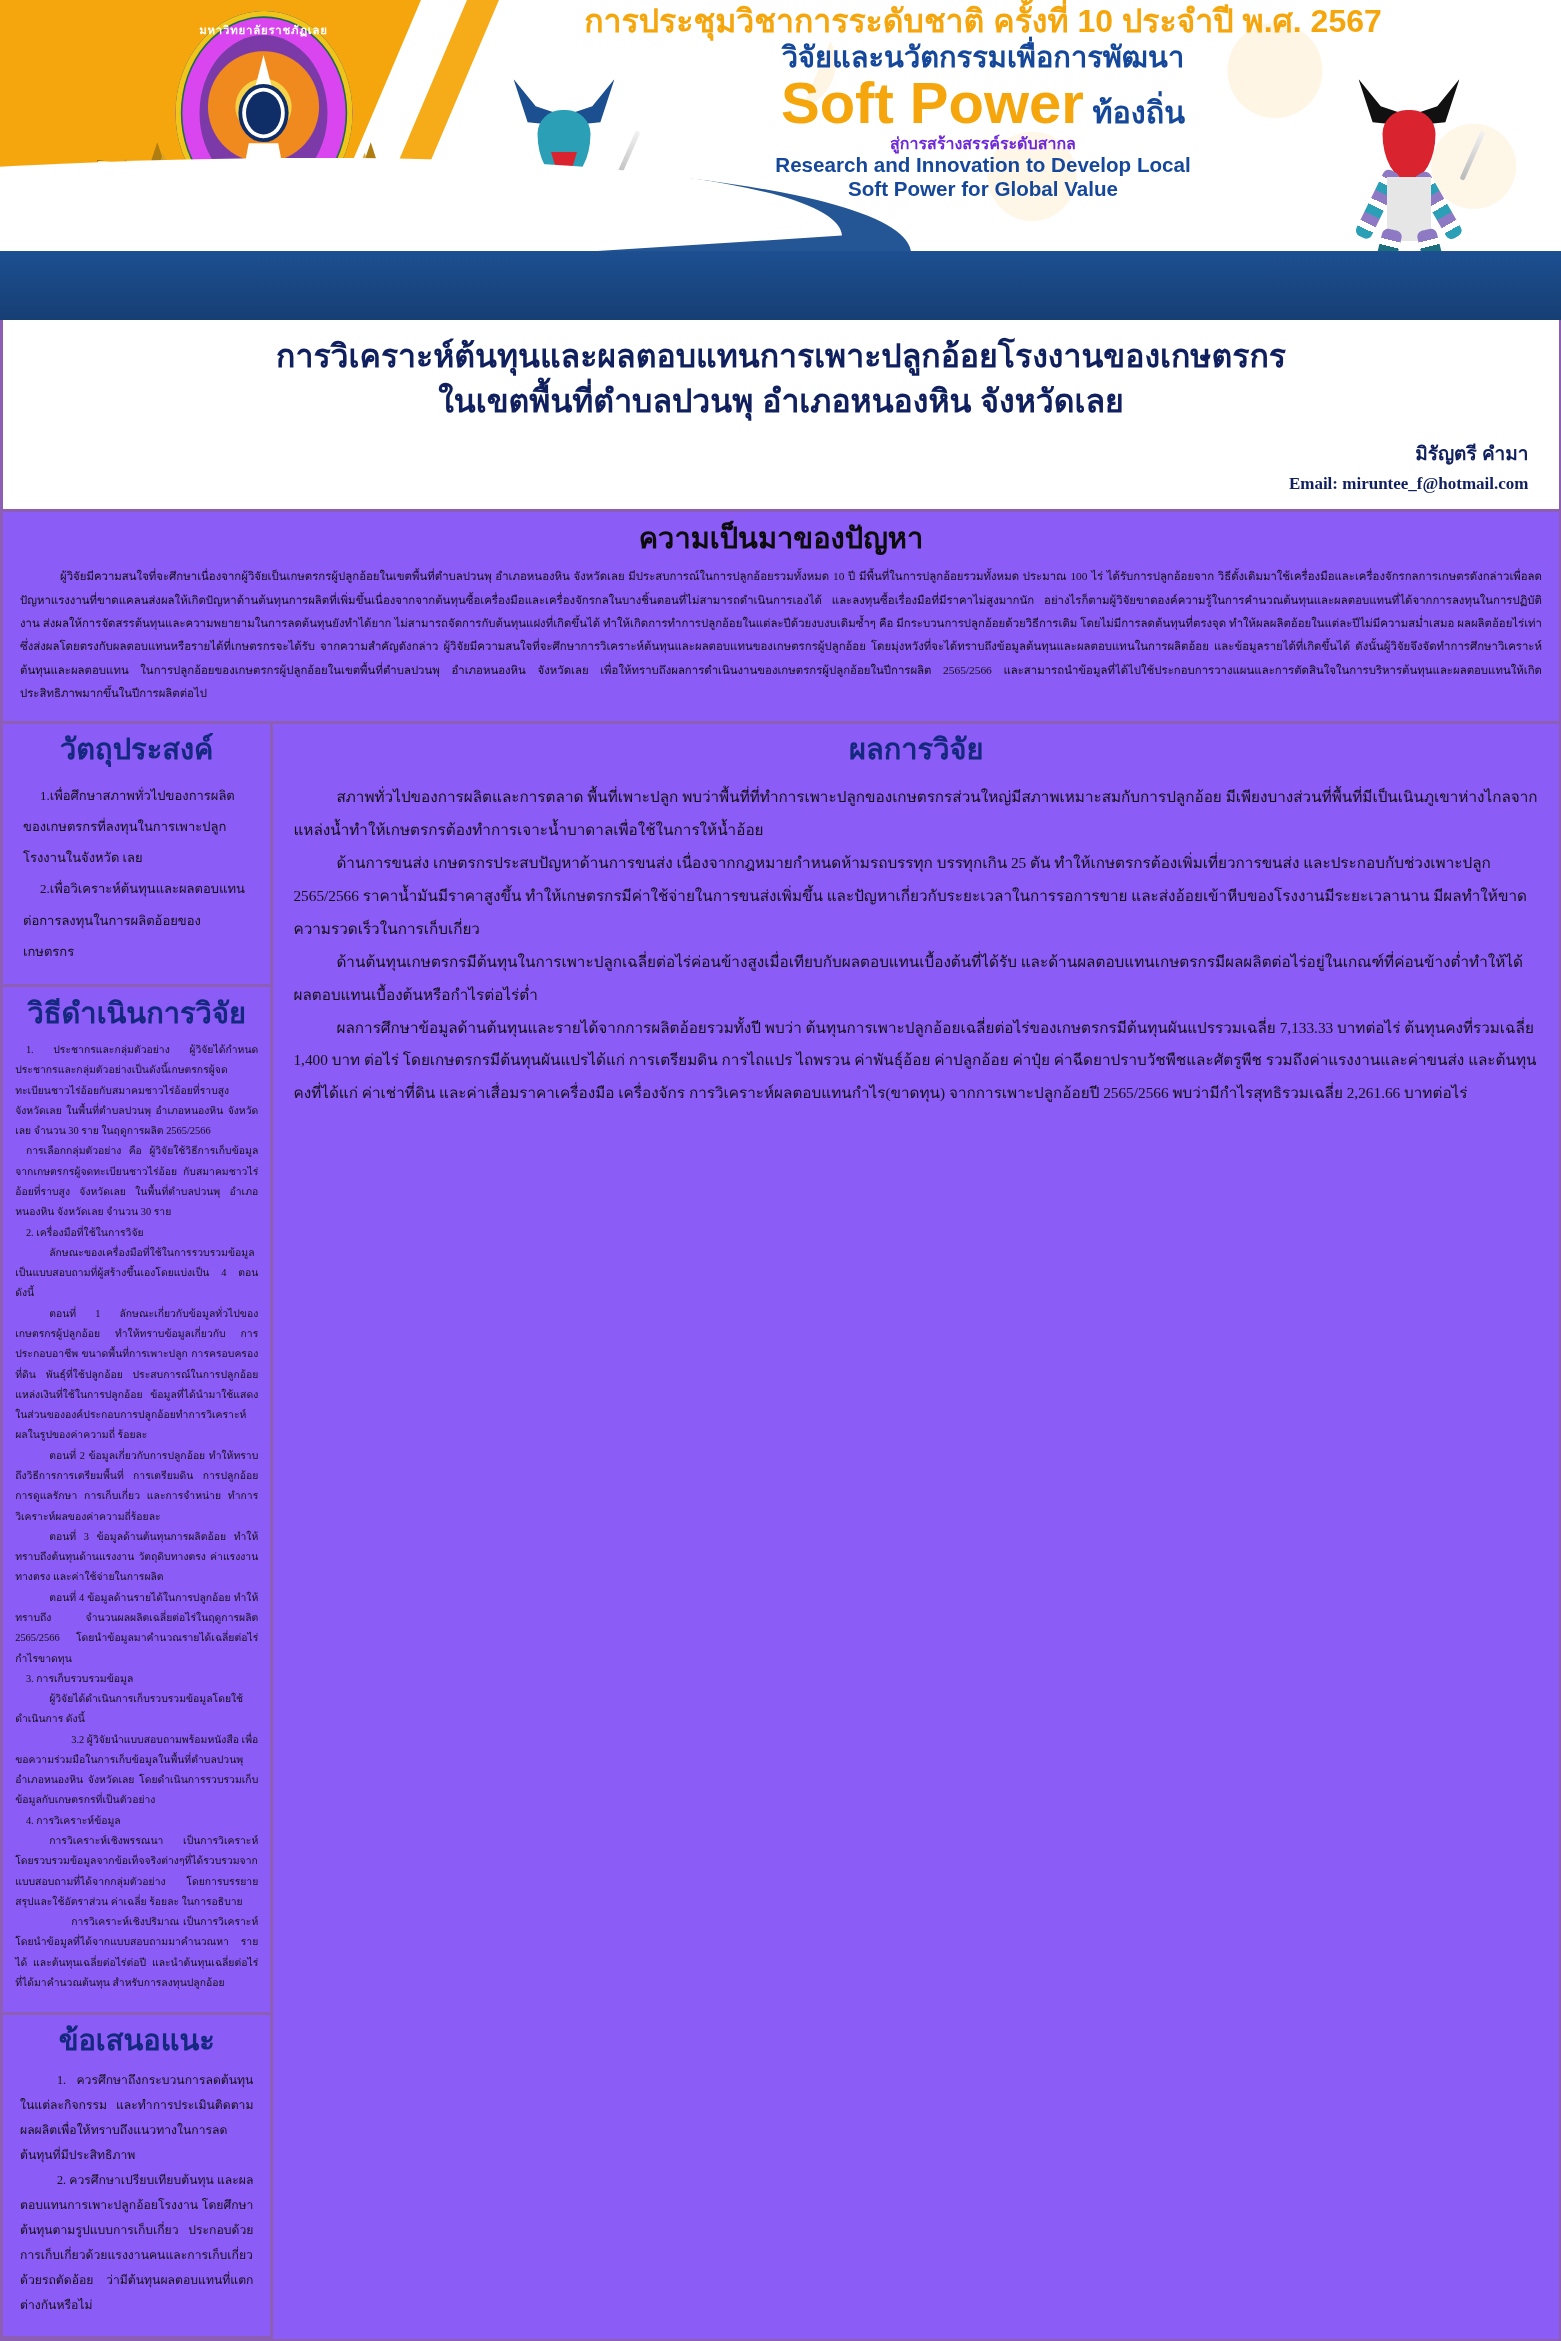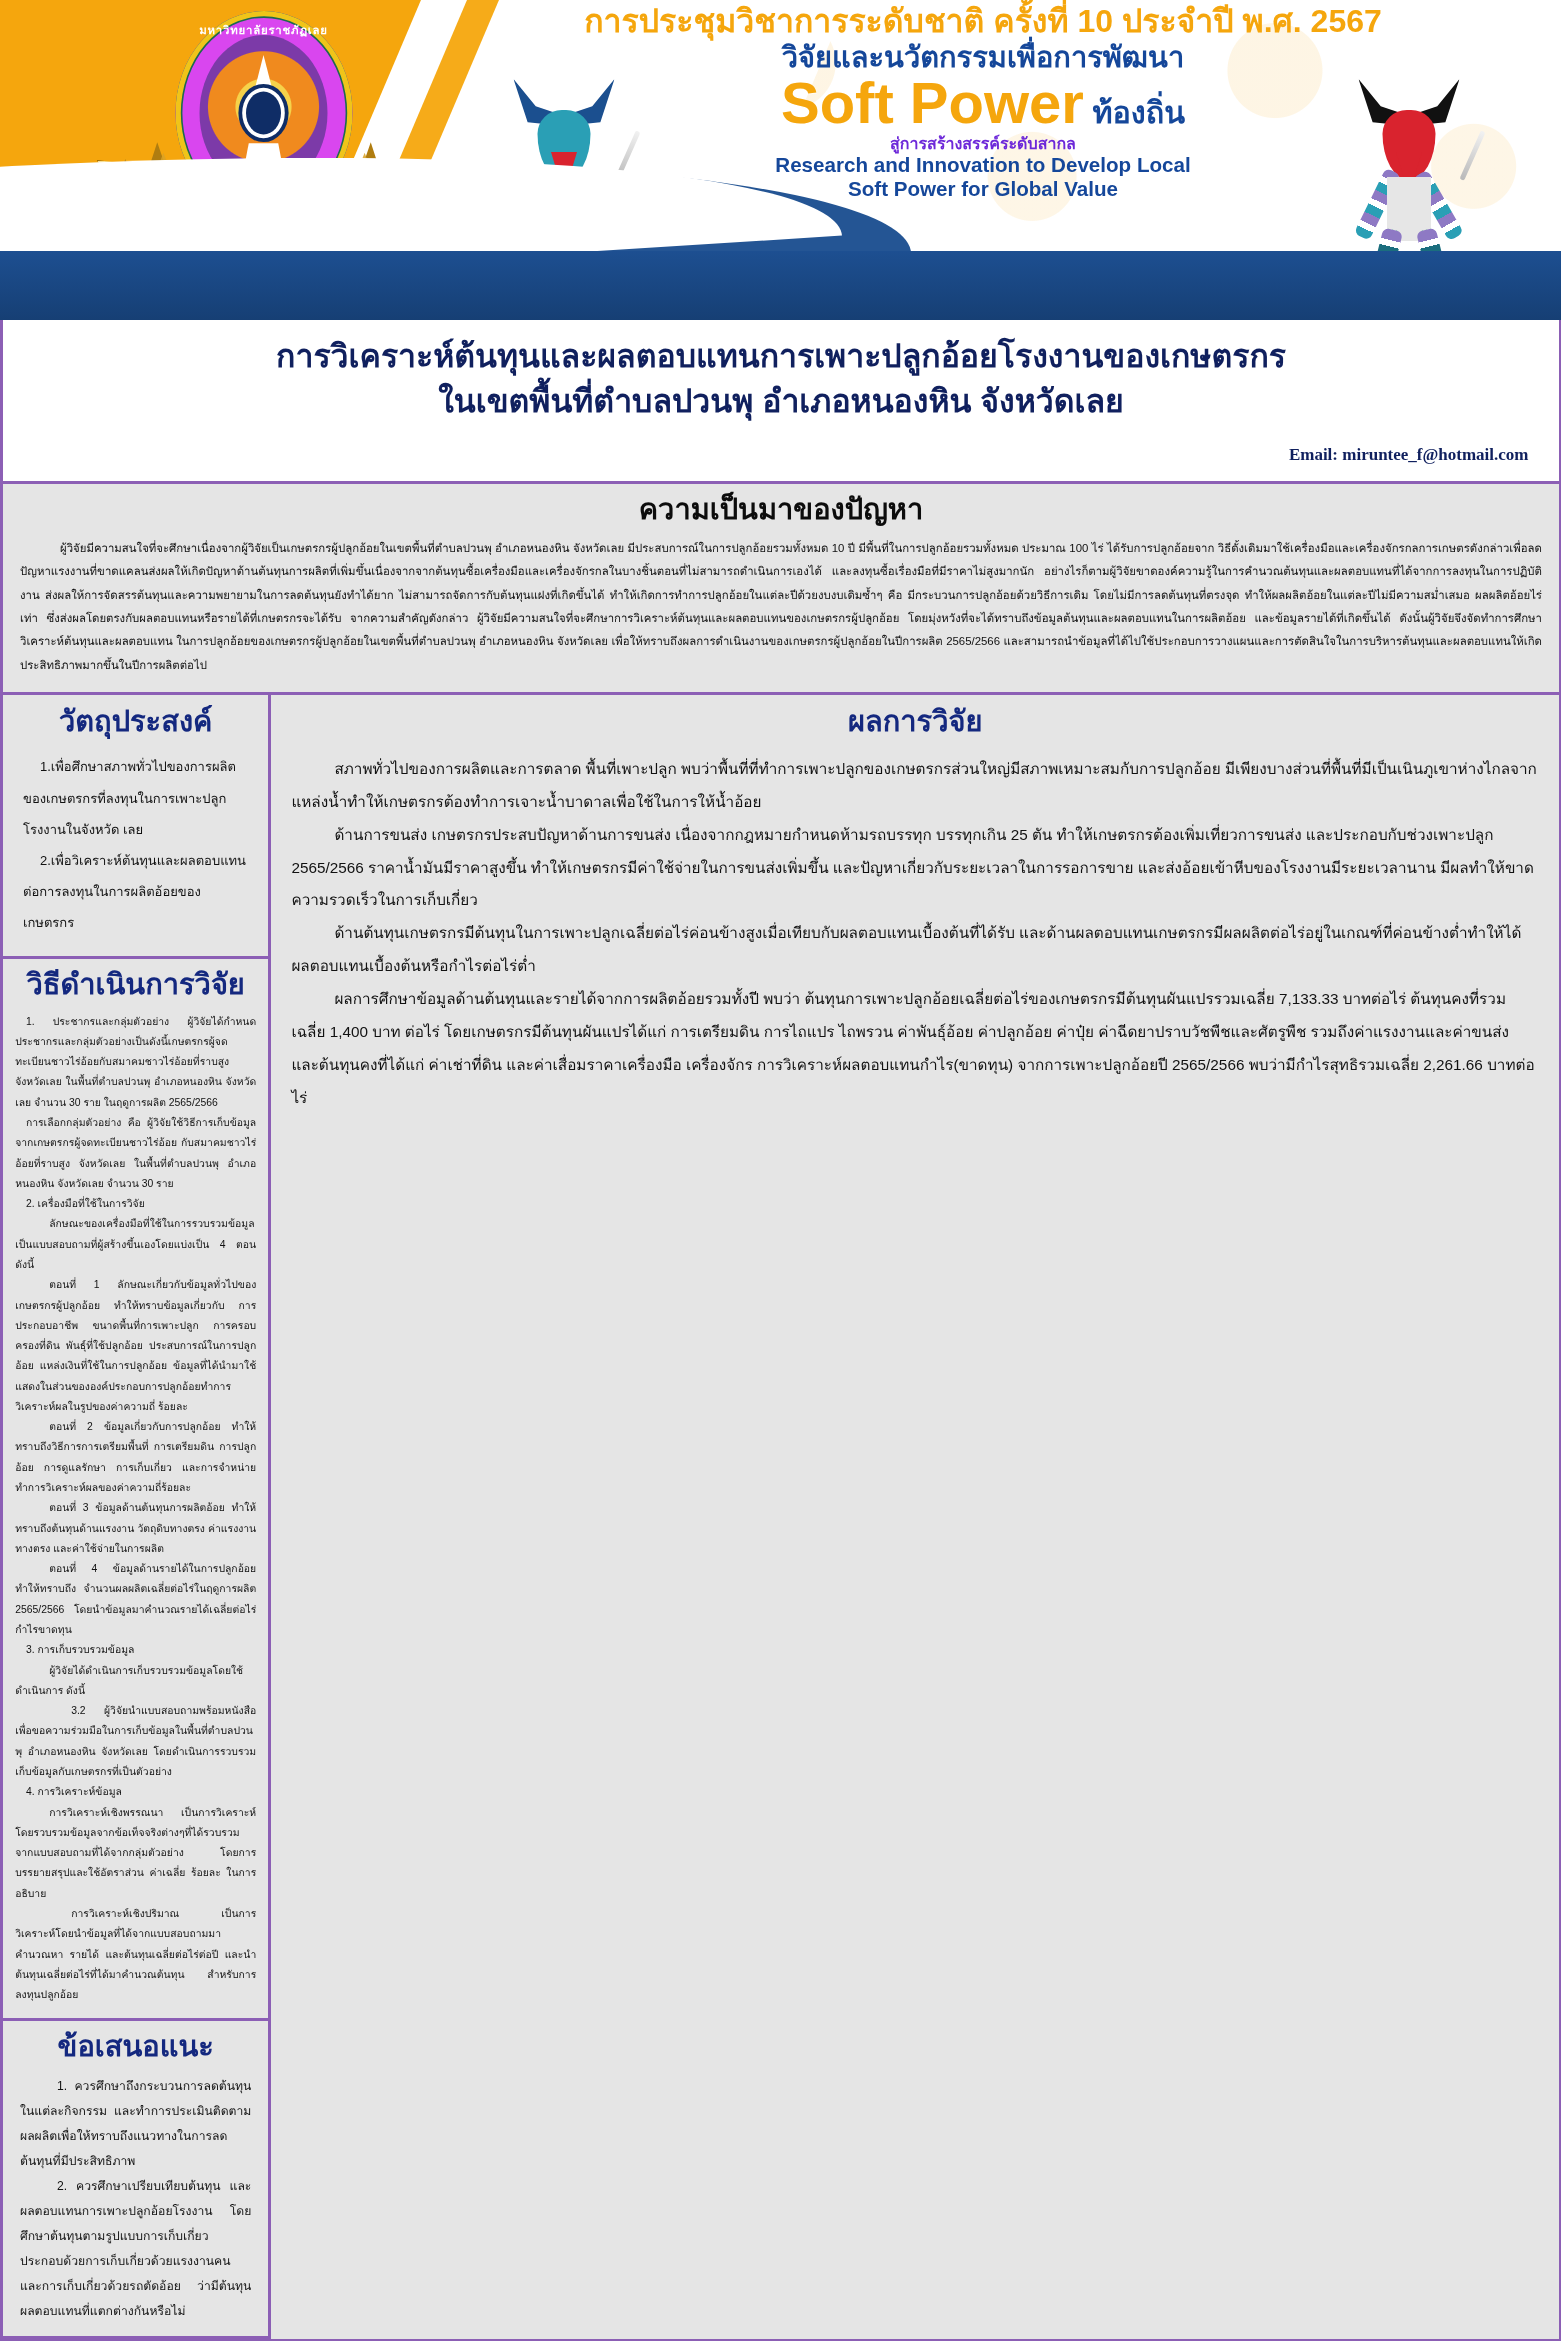--- a/index.html
+++ b/index.html
@@ -349,22 +349,23 @@
   .author-email {
     font-size: 17px;
     line-height: 1.6;
     font-family: "Liberation Serif", "DejaVu Serif", serif;
     margin-top: 1.5px;
   }
 
   
   .sec-box {
     border: 3.1px solid #8c5fb5;
-    background: #e5e5e5;
+    background: #8b5cf6;
     position: relative;
+    font-family: Liberation Serif, serif;
   }
   .sec-head {
     text-align: center;
     font-weight: bold;
     font-size: 29px;
     padding: 7.6px 0 9.2px;
     line-height: 1.25;
   }
   .sec-head.black { color: #0c0c0c; }
   .sec-head.navy  { color: #14287f; }
@@ -512,20 +513,21 @@
   <div class="body-wrap">
 
     <div class="title-block">
       <div class="poster-title">
         <div>การวิเคราะห์ต้นทุนและผลตอบแทนการเพาะปลูกอ้อยโรงงานของเกษตรกร</div>
         <div>ในเขตพื้นที่ตำบลปวนพุ อำเภอหนองหิน จังหวัดเลย</div>
       </div>
     </div>
 
     <div class="author-block">
+      <div class="author-name">มิรัญตรี  คำมา</div>
       <div class="author-email">Email: miruntee_f@hotmail.com</div>
     </div>
 
     <div class="sec-box bg-sec">
       <div class="sec-head black">ความเป็นมาของปัญหา</div>
       <div class="sec-body">
         <p class="ind">ผู้วิจัยมีความสนใจที่จะศึกษาเนื่องจากผู้วิจัยเป็นเกษตรกรผู้ปลูกอ้อยในเขตพื้นที่ตำบลปวนพุ อำเภอหนองหิน จังหวัดเลย มีประสบการณ์ในการปลูกอ้อยรวมทั้งหมด 10 ปี มีพื้นที่ในการปลูกอ้อยรวมทั้งหมด ประมาณ 100 ไร่ ได้รับการปลูกอ้อยจาก วิธีดั้งเดิมมาใช้เครื่องมือและเครื่องจักรกลการเกษตรดังกล่าวเพื่อลดปัญหาแรงงานที่ขาดแคลนส่งผลให้เกิดปัญหาด้านต้นทุนการผลิตที่เพิ่มขึ้นเนื่องจากจากต้นทุนซื้อเครื่องมือและเครื่องจักรกลในบางชิ้นตอนที่ไม่สามารถดำเนินการเองได้ และลงทุนซื้อเรื่องมือที่มีราคาไม่สูงมากนัก อย่างไรก็ตามผู้วิจัยขาดองค์ความรู้ในการคำนวณต้นทุนและผลตอบแทนที่ได้จากการลงทุนในการปฏิบัติงาน ส่งผลให้การจัดสรรต้นทุนและความพยายามในการลดต้นทุนยังทำได้ยาก ไม่สามารถจัดการกับต้นทุนแฝงที่เกิดขึ้นได้ ทำให้เกิดการทำการปลูกอ้อยในแต่ละปีด้วยงบงบเดิมซ้ำๆ คือ มีกระบวนการปลูกอ้อยด้วยวิธีการเดิม โดยไม่มีการลดต้นทุนที่ตรงจุด ทำให้ผลผลิตอ้อยในแต่ละปีไม่มีความสม่ำเสมอ ผลผลิตอ้อยไร่เท่า ซึ่งส่งผลโดยตรงกับผลตอบแทนหรือรายได้ที่เกษตรกรจะได้รับ จากความสำคัญดังกล่าว ผู้วิจัยมีความสนใจที่จะศึกษาการวิเคราะห์ต้นทุนและผลตอบแทนของเกษตรกรผู้ปลูกอ้อย โดยมุ่งหวังที่จะได้ทราบถึงข้อมูลต้นทุนและผลตอบแทนในการผลิตอ้อย และข้อมูลรายได้ที่เกิดขึ้นได้ ดังนั้นผู้วิจัยจึงจัดทำการศึกษาวิเคราะห์ต้นทุนและผลตอบแทน ในการปลูกอ้อยของเกษตรกรผู้ปลูกอ้อยในเขตพื้นที่ตำบลปวนพุ อำเภอหนองหิน จังหวัดเลย เพื่อให้ทราบถึงผลการดำเนินงานของเกษตรกรผู้ปลูกอ้อยในปีการผลิต 2565/2566 และสามารถนำข้อมูลที่ได้ไปใช้ประกอบการวางแผนและการตัดสินใจในการบริหารต้นทุนและผลตอบแทนให้เกิดประสิทธิภาพมากขึ้นในปีการผลิตต่อไป</p>
       </div>
     </div>
 

